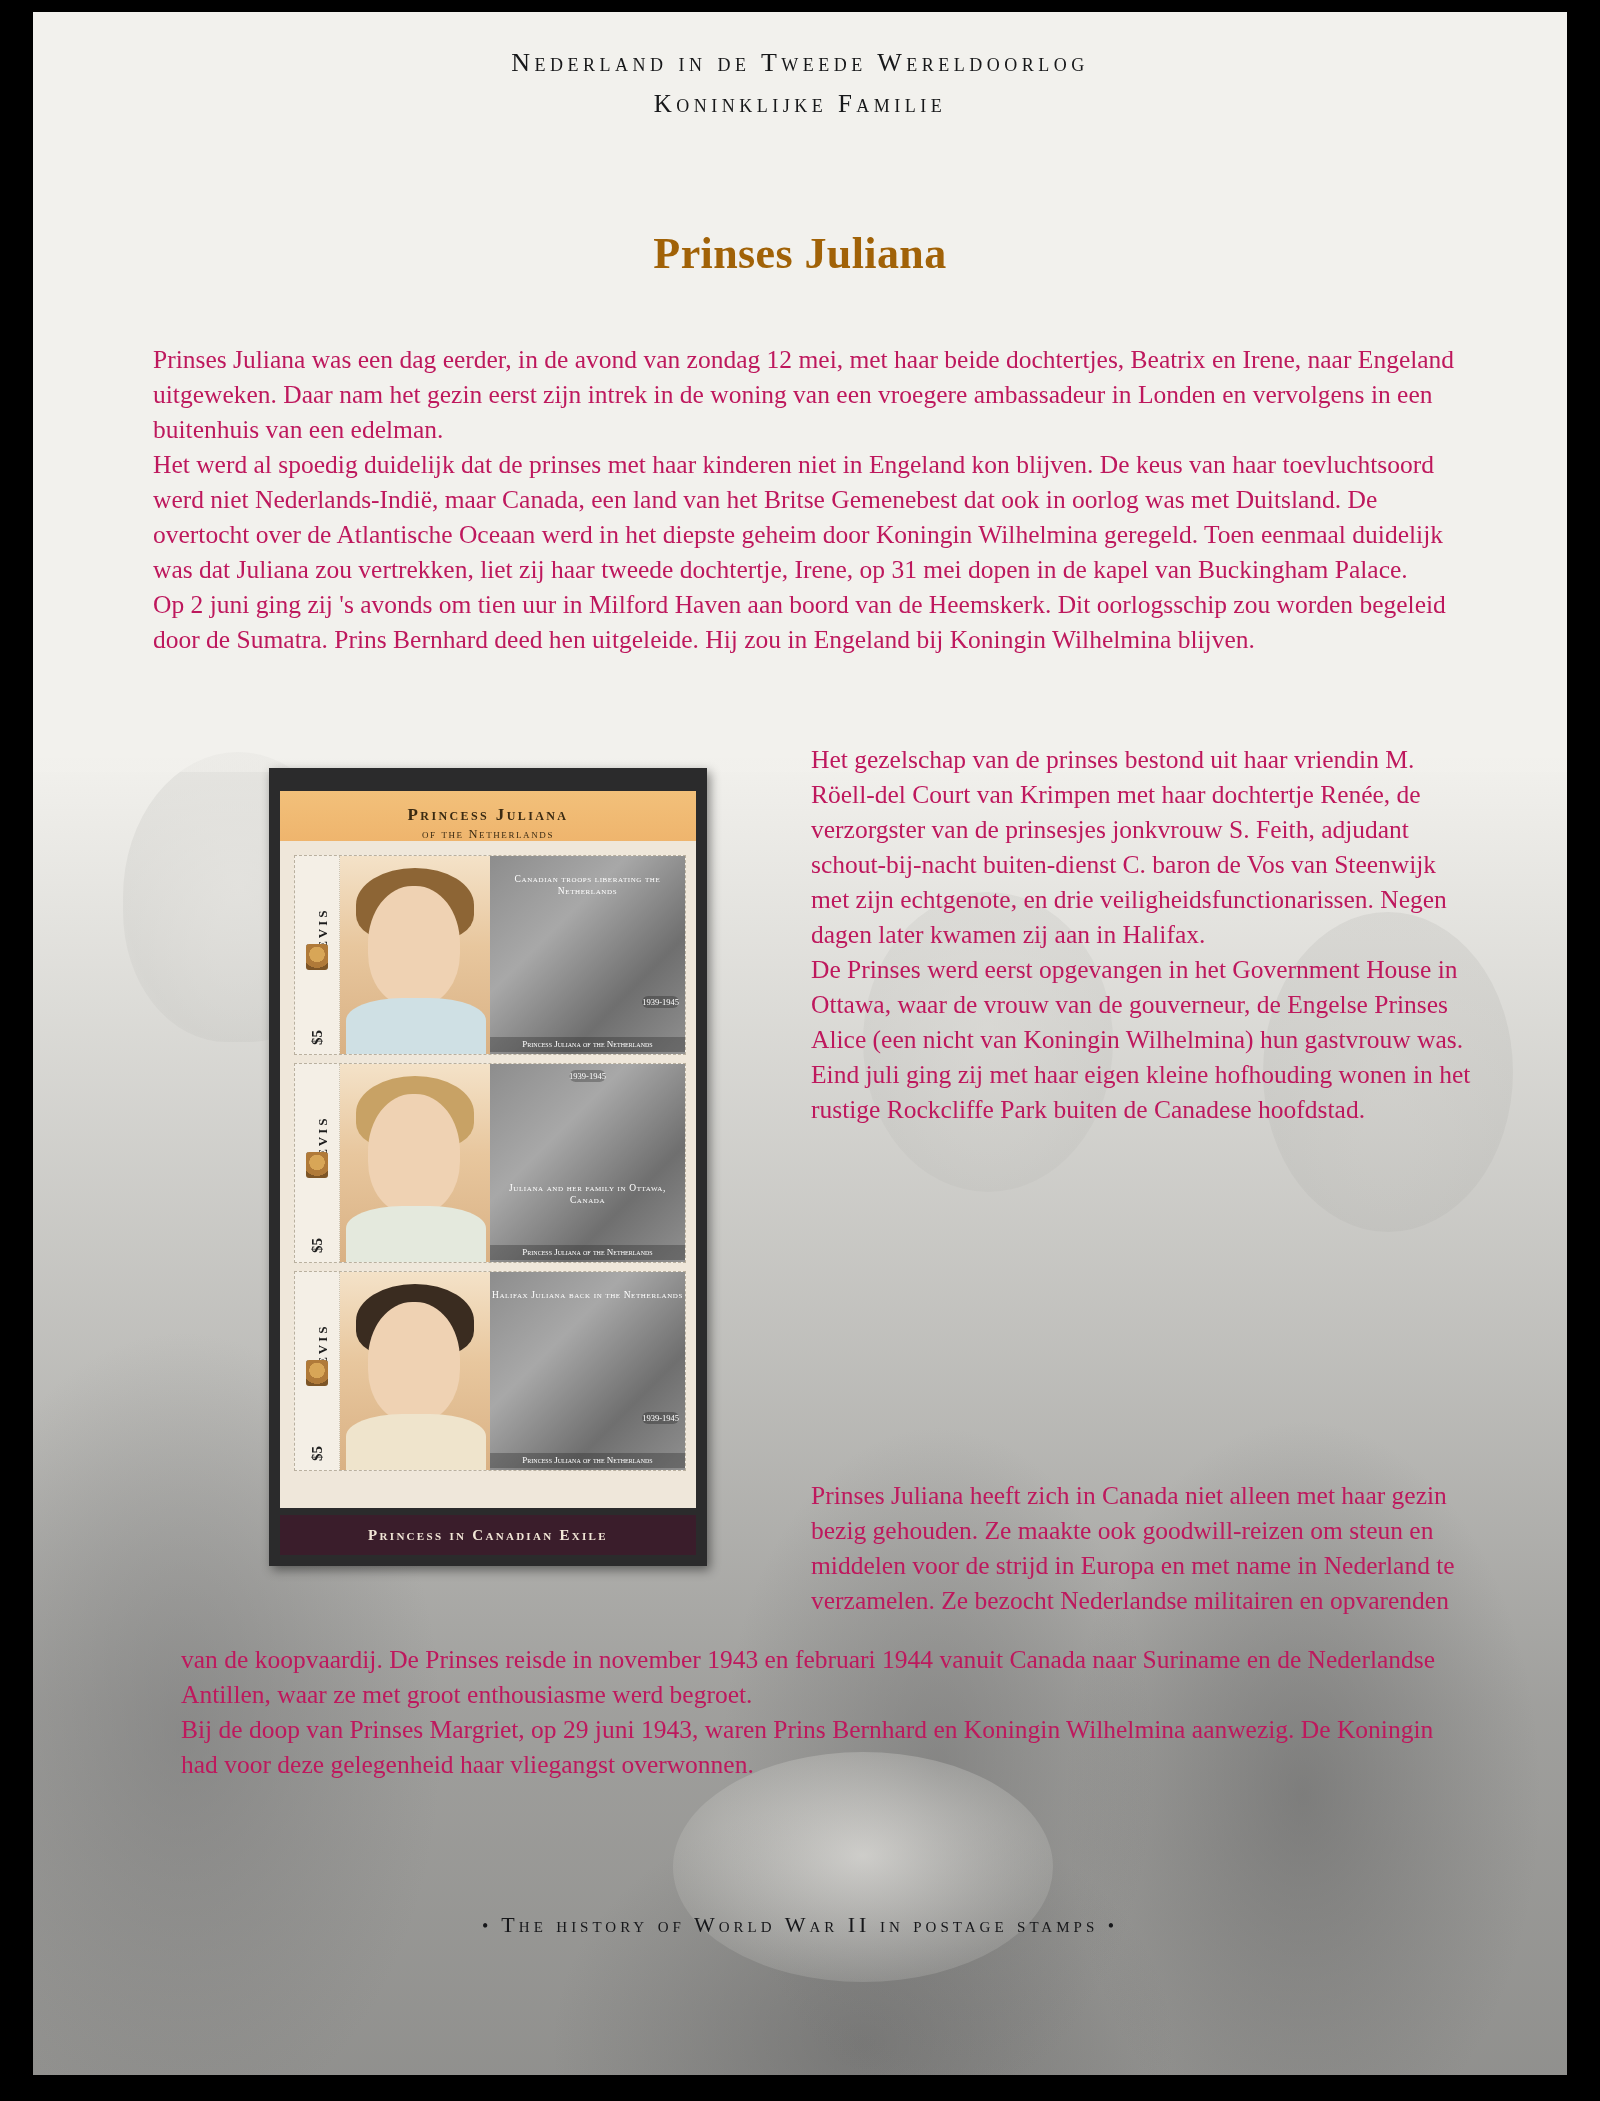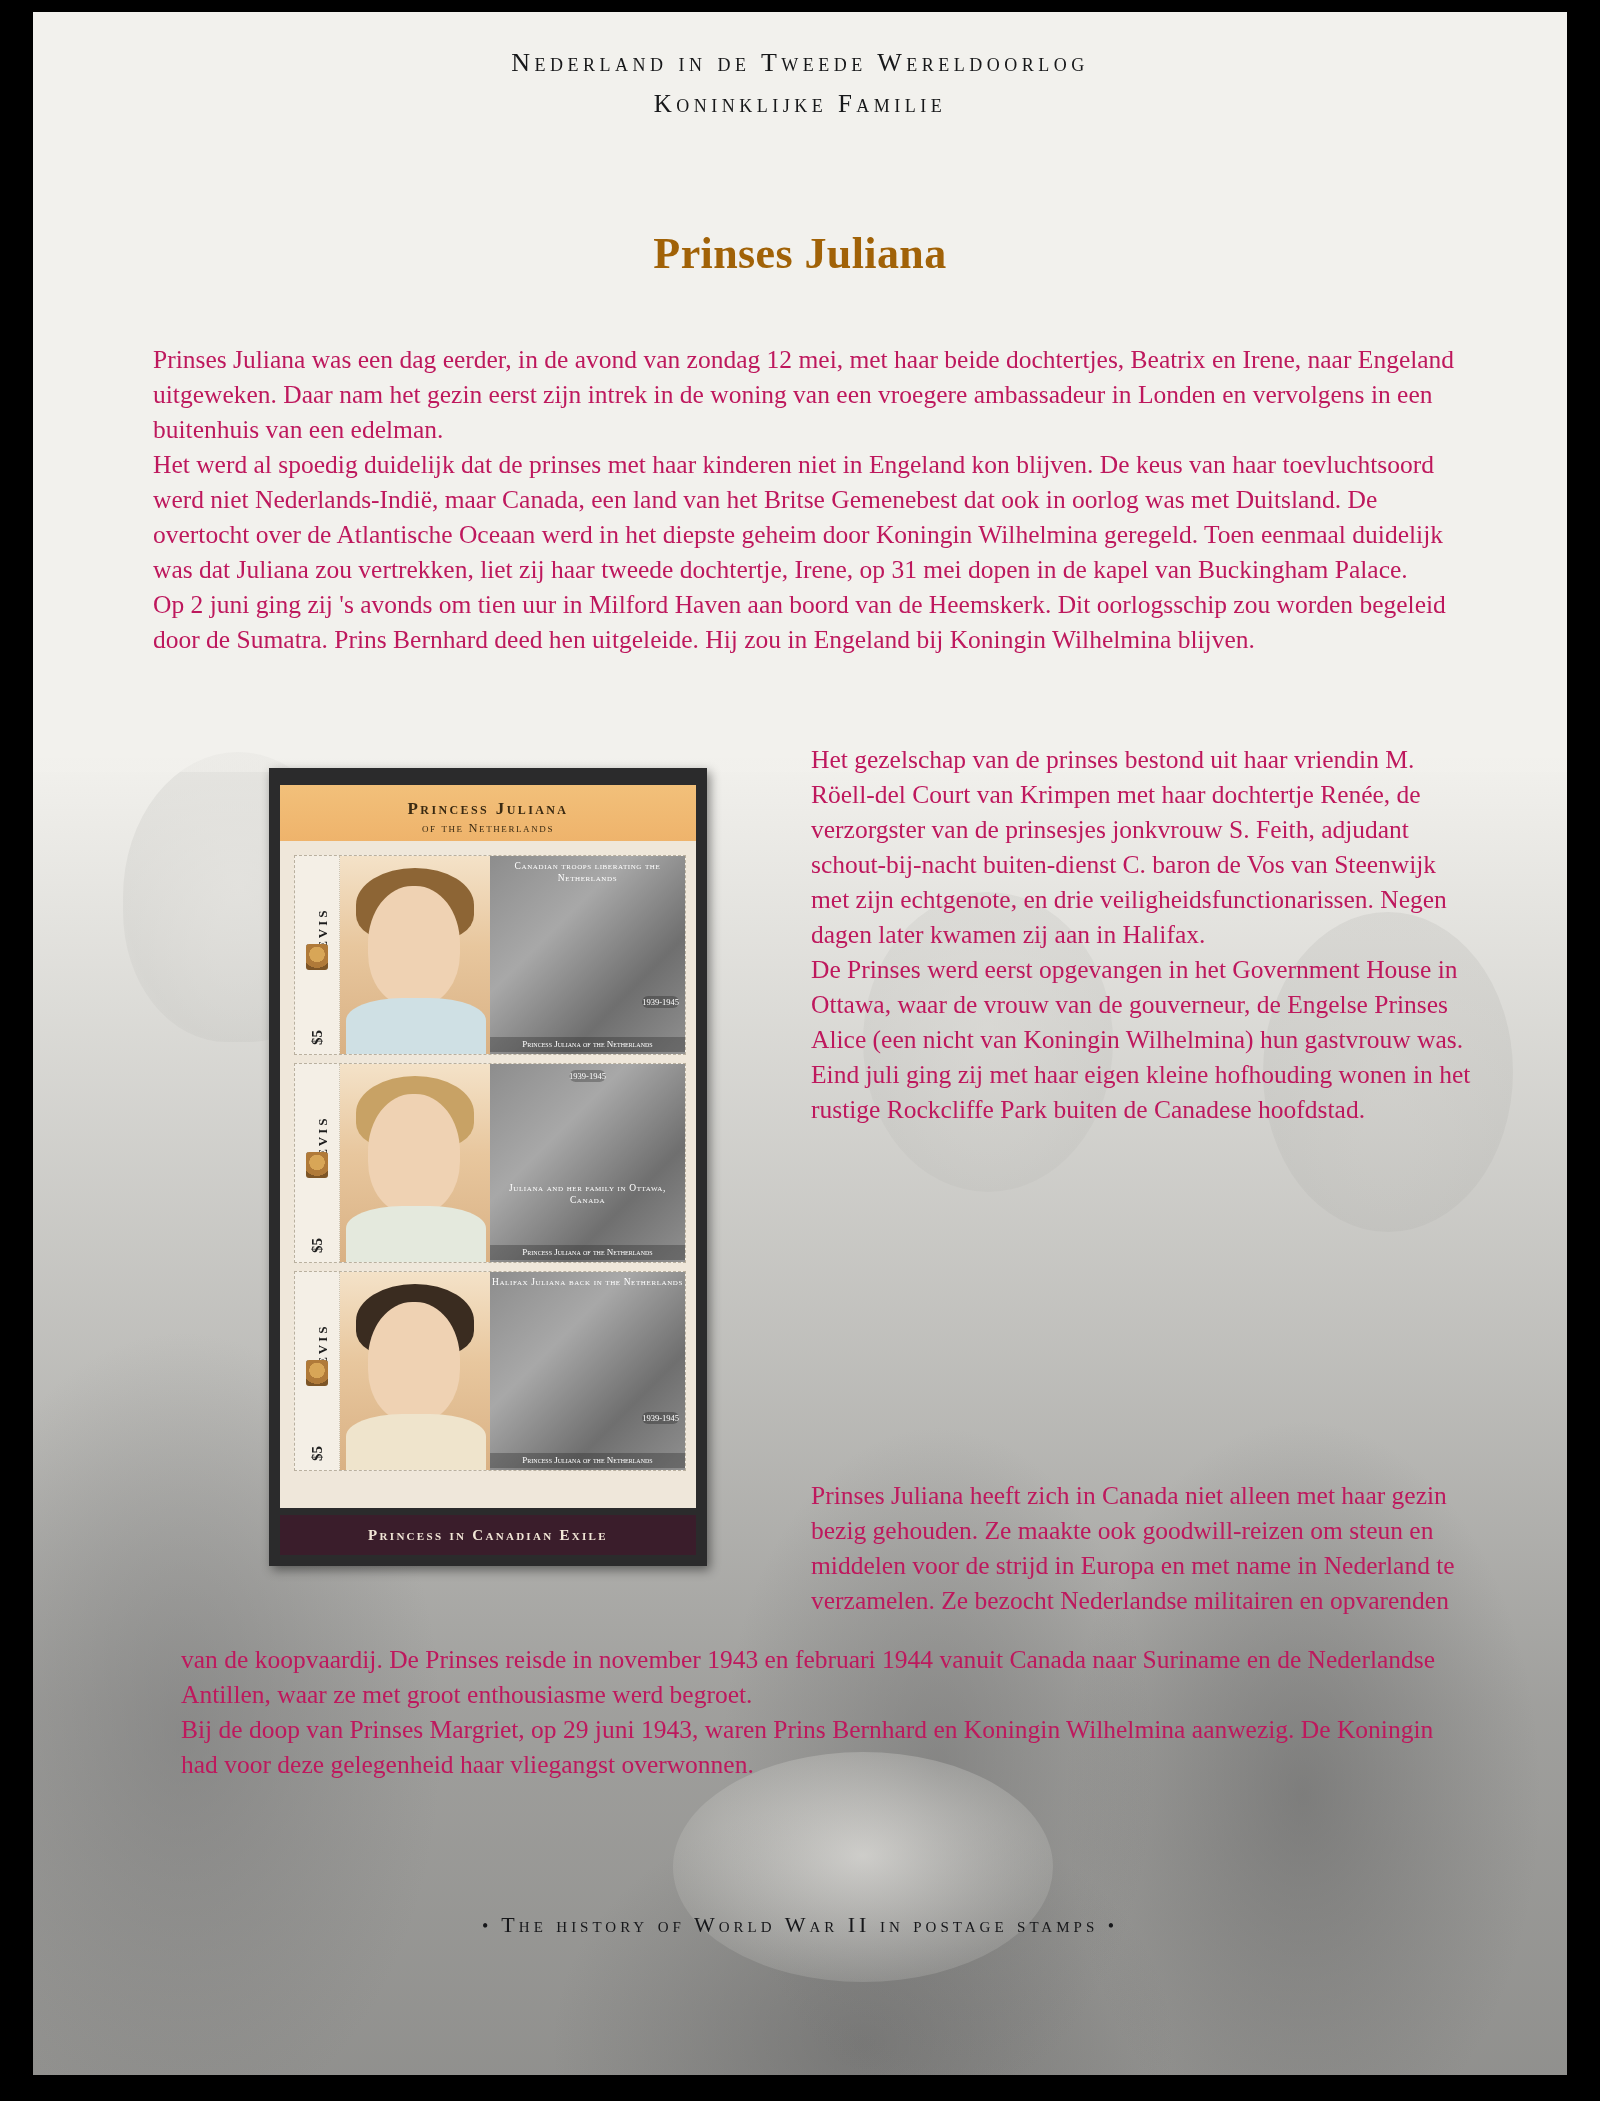--- a/index.html
+++ b/index.html
@@ -145,21 +145,21 @@
   }
   .stamp-sheet {
     width: 100%;
     height: 100%;
     background: #2b2b2c;
     position: relative;
     overflow: hidden;
   }
   .stamp-top-band {
     position: absolute;
-    left: 11px; top: 17px; right: 11px;
+    left: 11px; top: 23px; right: 11px;
     height: 62px;
     background: linear-gradient(to bottom, #f2c07a, #eeb26a);
     text-align: center;
     color: #3a2a12;
   }
   .stamp-top-band .t1 {
     font-size: 17px;
     letter-spacing: 2.4px;
     font-variant: small-caps;
     padding-top: 14px;
@@ -265,21 +265,21 @@
   .portrait.p3 .hair { background: #3a2c20; }
   .portrait.p3 .body { background: #efe4cc; }
   .photo {
     flex: 1;
     background: linear-gradient(135deg, #8d8d8d 0%, #a8a8a8 35%, #6f6f6f 70%, #909090 100%);
     position: relative;
     overflow: hidden;
   }
   .photo .cap-top {
     position: absolute;
-    left: 0; right: 0; top: 4px;
+    left: 0; right: 0; top: 17px;
     text-align: center;
     font-size: 9.5px;
     letter-spacing: 0.6px;
     font-variant: small-caps;
     color: #ffffff;
     line-height: 12px;
   }
   .photo .datebar {
     position: absolute;
     right: 6px;

